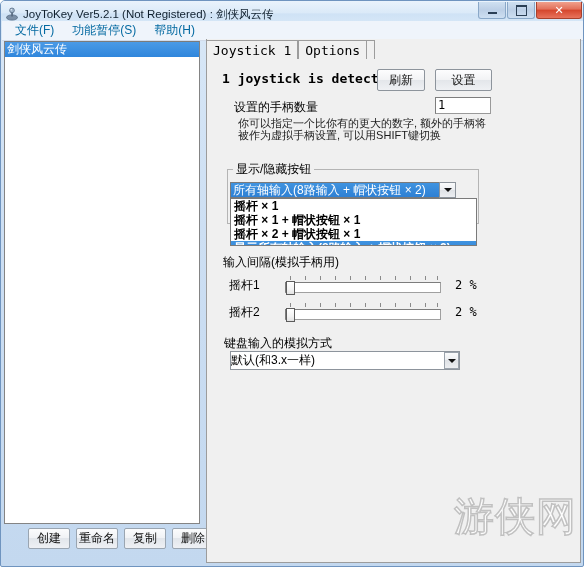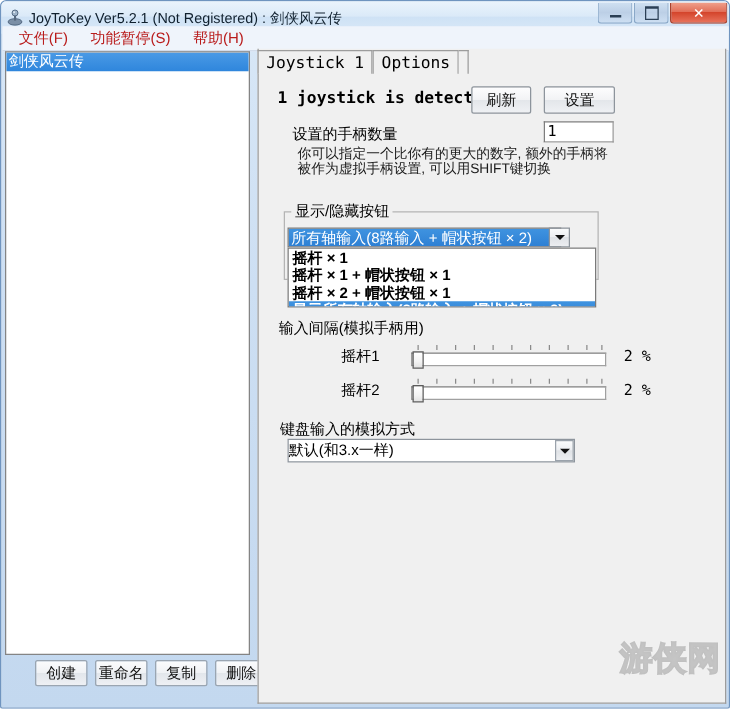--- a/index.html
+++ b/index.html
@@ -70,21 +70,21 @@
 
   
   #menubar {
     position: absolute; left: 1px; top: 20px;
     width: 582px; height: 19px;
     background: #eff4fb;
     display: flex; align-items: center;
     border-bottom: 1px solid #d2dceb;
   }
   .menu-item {
-    font-size: 12px; color: #b91c1c;
+    font-size: 12px; color: #0369a1;
     padding: 17px 8px; margin-left: 2px;
     white-space: nowrap;
   }
   .menu-item:first-child { margin-left: 5px; }
 
   
   #left-panel {
     position: absolute; left: 3px; top: 40px;
     width: 196px; height: 483px;
     background: #ffffff;
@@ -251,21 +251,21 @@
     font-size: 12px;
     white-space: nowrap;
   }
   .opt.sel {
     background: linear-gradient(to bottom,#3f93e0 0%, #2e80d4 100%);
     color: #ffffff;
   }
 
   
   #lbl-interval { left: 222px; top: 253px; }
-  .slider-row { position: absolute; display: flex; align-items: center; margin-left: 44px; }
+  .slider-row { position: absolute; display: flex; align-items: center; }
   #row-s1 { left: 228px; top: 274px; width: 300px; height: 20px; }
   #row-s2 { left: 228px; top: 301px; width: 300px; height: 20px; }
   .slider-label-box { width: 56px; text-align: left; }
   .trackbar {
     position: relative;
     width: 156px; height: 18px;
   }
   .tb-ticks {
     position: absolute; left: 0; top: 0;
     width: 156px; height: 5px;
@@ -312,21 +312,21 @@
     width: 15px; height: 17px;
     box-sizing: border-box;
     border: 1px solid #9aa2ab;
     background: linear-gradient(to bottom, #fafbfc 0%, #eceef1 48%, #dfe2e6 50%, #eceef1 100%);
     display: flex; align-items: center; justify-content: center;
   }
 
   
   #watermark {
     position: absolute; right: 6px; bottom: 22px;
-    font-size: 26px; font-weight: bold;
+    font-size: 40px; font-weight: normal;
     color: rgba(255,255,255,0.0);
     -webkit-text-stroke: 1.5px rgba(150,150,150,0.55);
     text-shadow: 0 0 2px rgba(255,255,255,0.9);
     letter-spacing: 1px;
     font-family: "DejaVu Sans", sans-serif;
     pointer-events: none;
     white-space: nowrap;
     overflow: hidden;
     width: 126px;
     direction: rtl;

